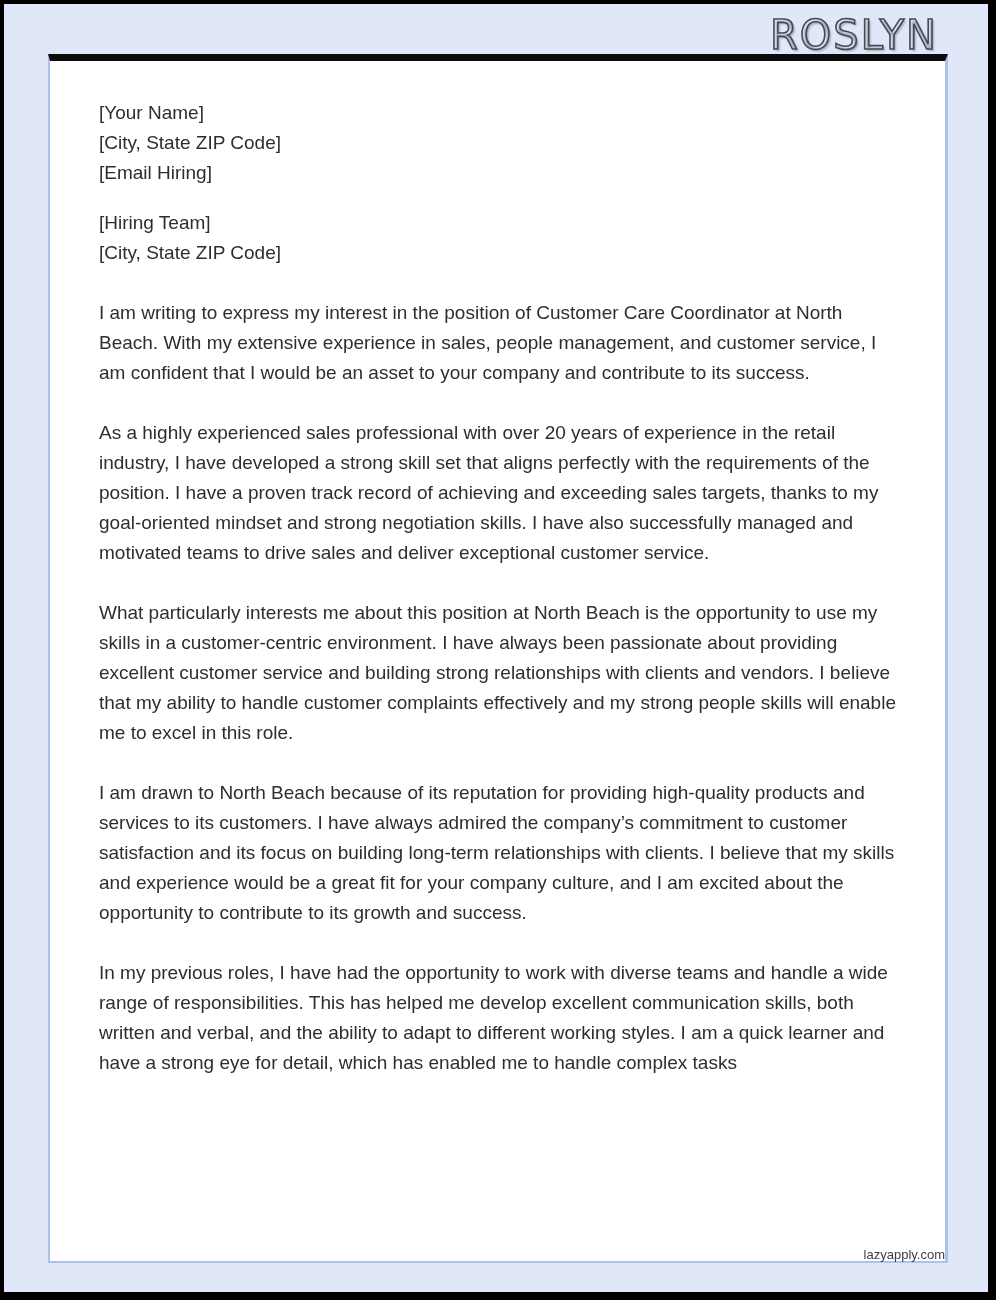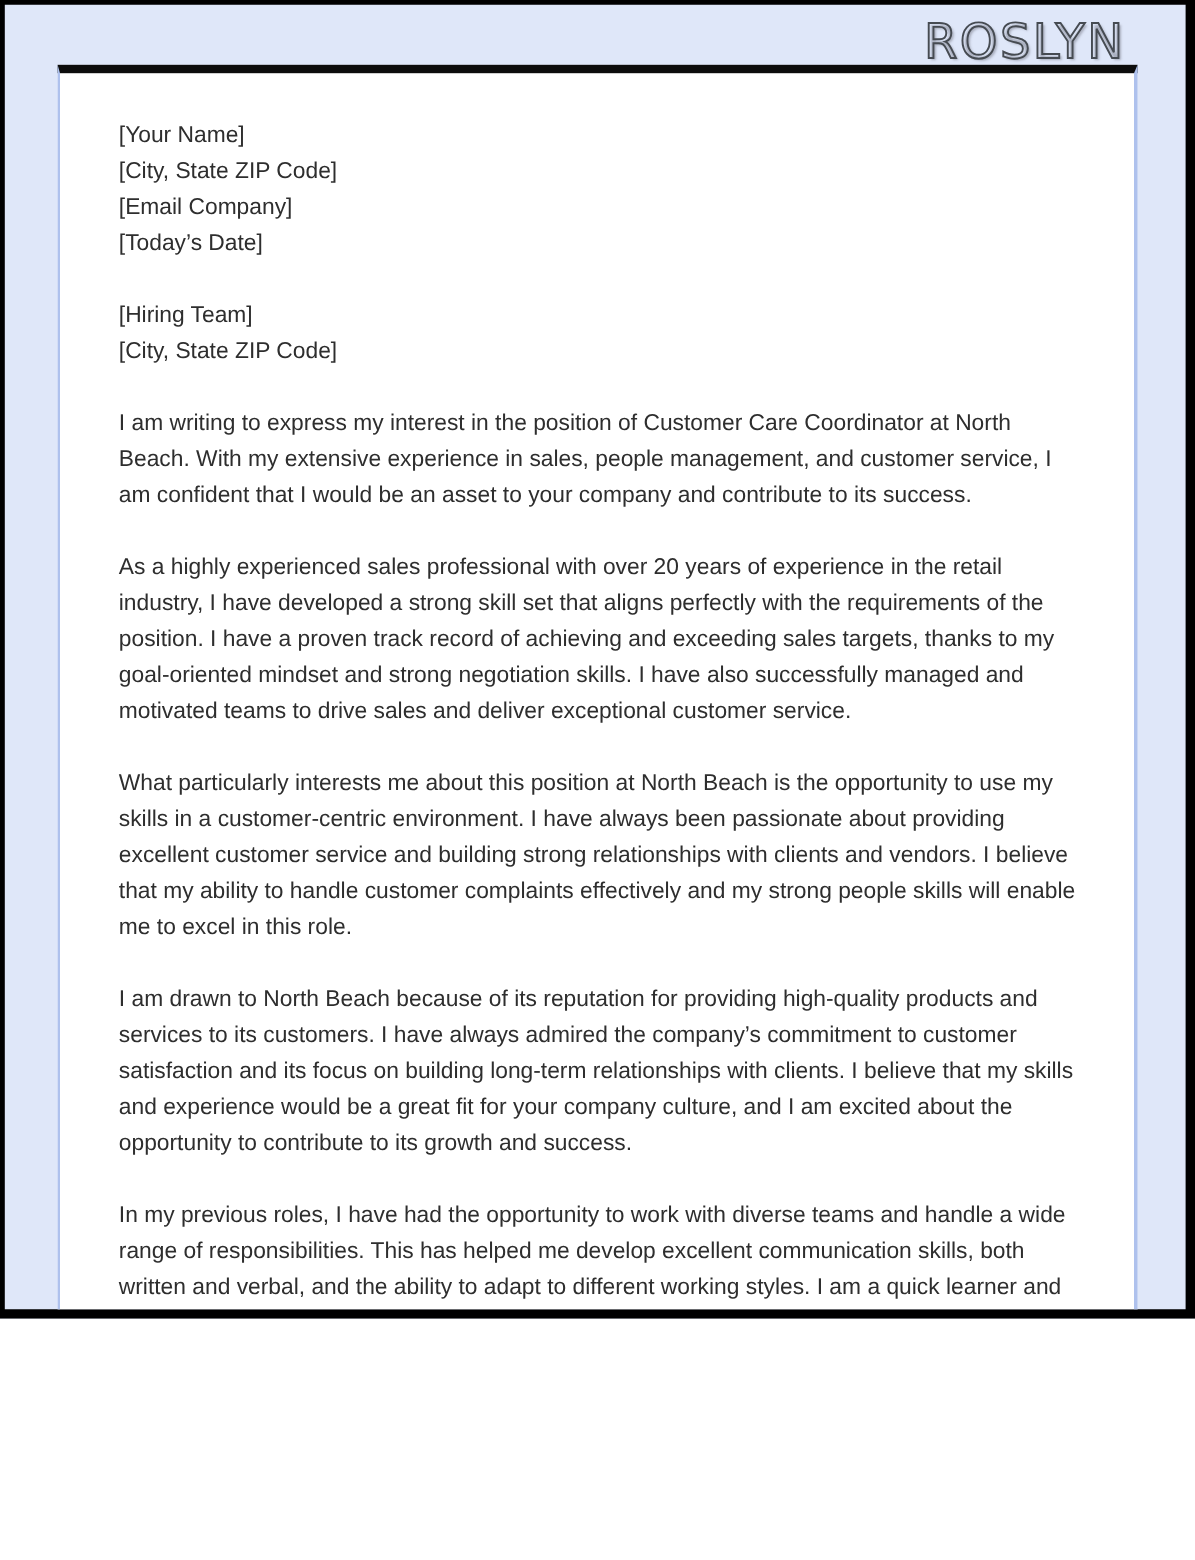--- a/index.html
+++ b/index.html
@@ -4,21 +4,21 @@
 <style>
   html, body {
     margin: 0;
     padding: 0;
     background: #ffffff;
   }
   .frame {
     position: relative;
     box-sizing: border-box;
     width: 996px;
-    height: 1099px;
+    height: 1300px;
     background: #dfe7f9;
     border-style: solid;
     border-color: #000000;
     border-width: 4px 8px 8px 4px;
     overflow: hidden;
     font-family: "Liberation Sans", sans-serif;
   }
   .logo {
     position: absolute;
     top: 8px;
@@ -50,21 +50,21 @@
     padding: 37px 0 0 49px;
     width: 800px;
     font-size: 19px;
     line-height: 30px;
     color: #2e2e2e;
   }
   .address-block div {
     line-height: 30px;
   }
   .recipient-block {
-    margin-top: 30px;
+    margin-top: 20px;
   }
   .letter p {
     margin: 30px 0 0 0;
   }
   .watermark {
     position: absolute;
     top: 1243px;
     right: 43px;
     font-size: 13px;
     line-height: 16px;
@@ -78,22 +78,21 @@
 <div class="frame">
 
   <div class="logo">ROSLYN</div>
 
   <div class="page">
     <div class="letter">
 
       <div class="address-block sender-block">
         <div>[Your Name]</div>
         <div>[City, State ZIP Code]</div>
-        <div>[Email Company]</div>
-        <div>[Today’s Date]</div>
+        <div>[Email Hiring]</div>
       </div>
 
       <div class="address-block recipient-block">
         <div>[Hiring Team]</div>
         <div>[City, State ZIP Code]</div>
       </div>
 
 
       <p>I am writing to express my interest in the position of Customer Care Coordinator at North Beach. With my extensive experience in sales, people management, and customer service, I am confident that I would be an asset to your company and contribute to its success.</p>
       <p>As a highly experienced sales professional with over 20 years of experience in the retail industry, I have developed a strong skill set that aligns perfectly with the requirements of the position. I have a proven track record of achieving and exceeding sales targets, thanks to my goal-oriented mindset and strong negotiation skills. I have also successfully managed and motivated teams to drive sales and deliver exceptional customer service.</p>

